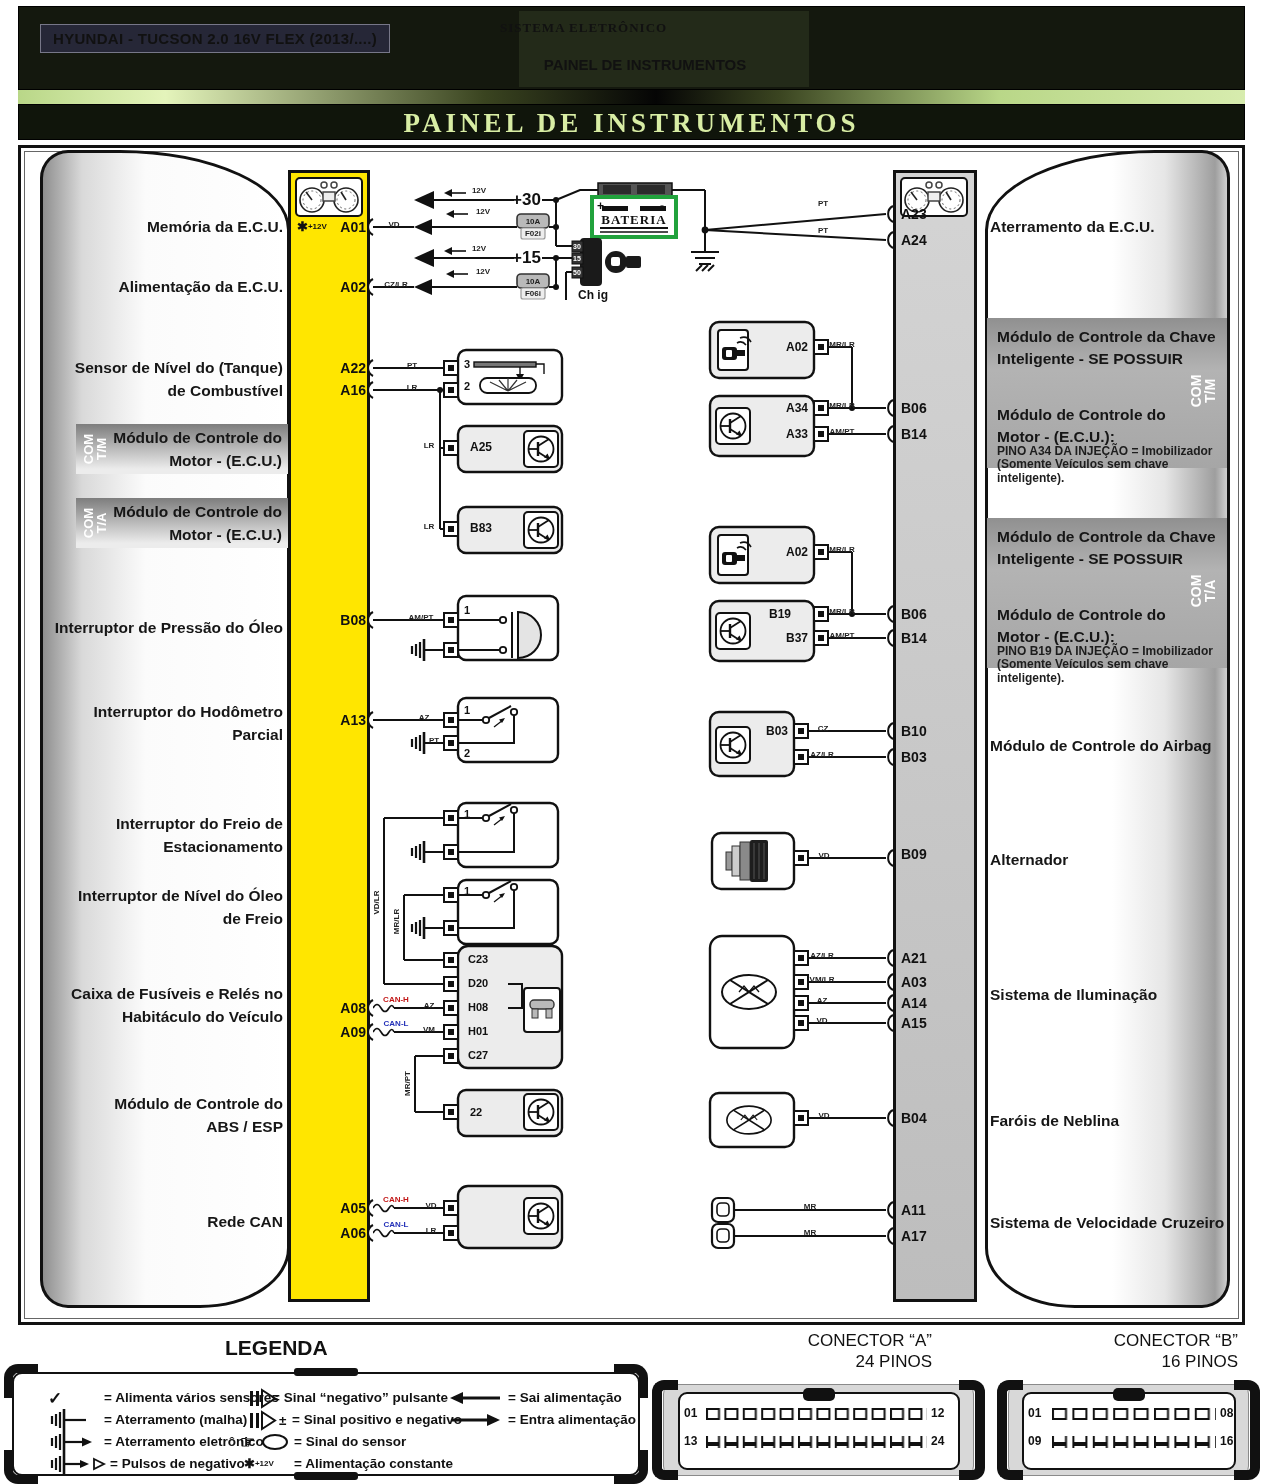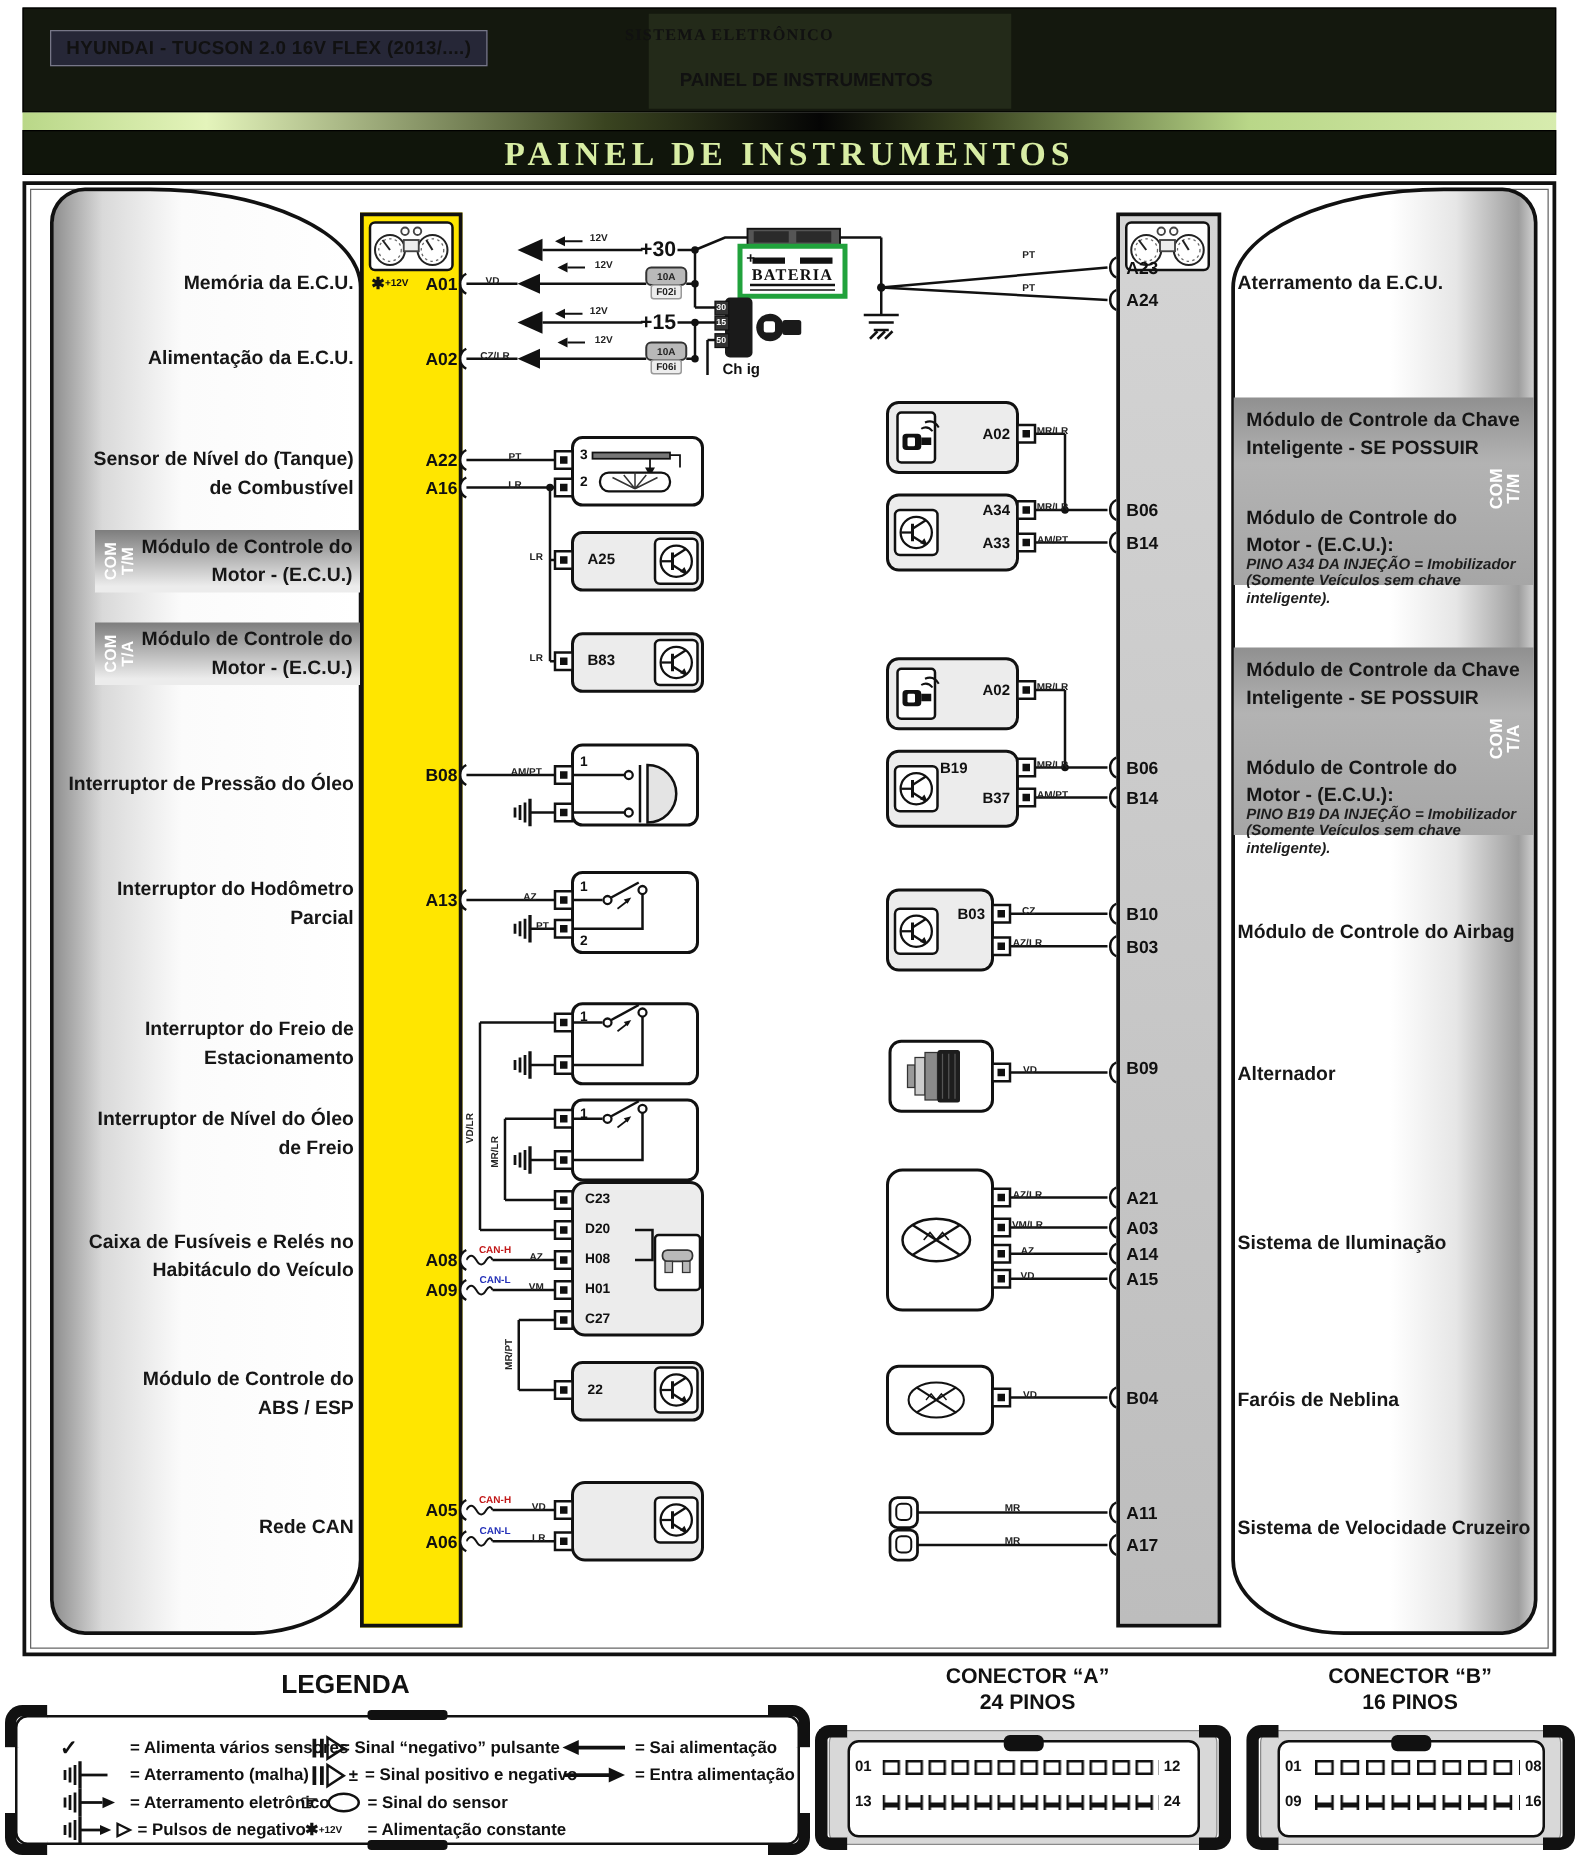--- a/index.html
+++ b/index.html
@@ -24,40 +24,40 @@
   svg.wires{position:absolute;left:0;top:0;z-index:5}
   .txt{position:absolute;z-index:6;color:#111}
   .llab{position:absolute;left:40px;width:243px;text-align:right;font-weight:bold;font-size:15.5px;line-height:23px;color:#161616;z-index:6}
   .rlab{position:absolute;left:990px;width:235px;font-weight:bold;font-size:15.5px;line-height:22px;color:#161616;z-index:6}
   .lband{position:absolute;left:76px;width:212px;height:50px;background:linear-gradient(180deg,#7d7d7d,#ececec 90%);z-index:3}
   .lband .btxt{position:absolute;right:6px;top:2px;text-align:right;font-weight:bold;font-size:15.5px;line-height:23px;color:#161616}
   .vbadge{position:absolute;left:0;top:0;width:38px;height:50px;display:flex;align-items:center;justify-content:center}
   .vbadge span{transform:rotate(-90deg);color:#fff;font-weight:bold;font-size:13px;line-height:13px;text-align:center;white-space:nowrap}
   .rband{position:absolute;left:987px;width:240px;height:150px;background:linear-gradient(180deg,#909090,#b3b3b3 35%,#a6a6a6);z-index:3}
   .rband .k{position:absolute;left:10px;font-weight:bold;font-size:15.5px;line-height:22px;color:#161616}
-  .rband .n{position:absolute;left:10px;font-style:italic;font-weight:bold;font-size:12px;line-height:14px;color:#1d1d1d}
+  .rband .n{position:absolute;left:10px;font-weight:bold;font-size:12px;line-height:14px;color:#1d1d1d}
   .rband .vbadge2{position:absolute;right:2px;top:36px;width:44px;height:74px;display:flex;align-items:center;justify-content:center}
   .rband .vbadge2 span{transform:rotate(-90deg);color:#fff;font-weight:bold;font-size:14px;line-height:14px;text-align:center;white-space:nowrap}
   .ypin{position:absolute;left:306px;width:60px;text-align:right;font-weight:bold;font-size:14px;color:#111;z-index:6}
   .gpin{position:absolute;left:901px;width:62px;text-align:left;font-weight:bold;font-size:14px;color:#111;z-index:6}
   .wl{position:absolute;font-weight:bold;font-size:8px;color:#222;text-align:center;z-index:6;white-space:nowrap}
   .wl.rot{transform:rotate(-90deg)}
   .wl.red{color:#c21818}
   .wl.blu{color:#2330b8}
   .node{position:absolute;font-weight:bold;font-size:11px;color:#111;z-index:6;white-space:nowrap}
   .pw{position:absolute;font-weight:bold;font-size:17px;color:#111;z-index:6}
   .fz{position:absolute;width:32px;text-align:center;font-weight:bold;font-size:8px;color:#222;z-index:7}
   .ign{position:absolute;width:12px;text-align:center;font-weight:bold;font-size:7px;color:#fff;z-index:7}
   
   .leg-title{position:absolute;left:225px;top:1336px;width:200px;text-align:left;font-weight:bold;font-size:21px;color:#111}
   .leg-box{position:absolute;left:12px;top:1372px;width:628px;height:104px;border:2.5px solid #111;border-radius:10px;background:#fff}
   .corner{position:absolute;width:34px;height:34px;z-index:4}
   .tab{position:absolute;width:64px;height:8px;background:#111;border-radius:3px;z-index:4}
   .leg-item{position:absolute;font-weight:bold;font-size:13.5px;color:#111;z-index:6;white-space:nowrap}
-  .conn-title{position:absolute;width:220px;text-align:center;font-weight:bold;font-size:17px;line-height:21px;color:#111;z-index:6}
+  .conn-title{position:absolute;width:220px;text-align:right;font-weight:normal;font-size:17px;line-height:21px;color:#111;z-index:6}
   .cbody{position:absolute;background:#d8d8d8;border:1px solid #8a8a8a;border-radius:10px;z-index:2}
   .cinner{position:absolute;background:#fff;border:2.5px solid #111;border-radius:9px;z-index:3}
   .cblob{position:absolute;background:#111;border-radius:5px;z-index:5}
   .bracketL{position:absolute;width:26px;height:100px;border-left:10px solid #111;border-top:10px solid #111;border-bottom:10px solid #111;border-radius:12px 0 0 12px;z-index:4}
   .bracketR{position:absolute;width:26px;height:100px;border-right:10px solid #111;border-top:10px solid #111;border-bottom:10px solid #111;border-radius:0 12px 12px 0;z-index:4}
   .cnum{position:absolute;font-weight:bold;font-size:12px;color:#111;z-index:6}
   .oval{position:absolute;width:26px;height:16px;border:2px solid #111;border-radius:50%;background:#fff;z-index:6}
   .star{position:absolute;font-weight:bold;font-size:13px;color:#111;z-index:6}
   .star small{font-size:8px;font-weight:bold;vertical-align:2px}
 </style>
@@ -625,21 +625,21 @@
   <span class="node" style="left:468px;top:953px">C23</span>
   <span class="node" style="left:468px;top:977px">D20</span>
   <span class="node" style="left:468px;top:1001px">H08</span>
   <span class="node" style="left:468px;top:1025px">H01</span>
   <span class="node" style="left:468px;top:1049px">C27</span>
   <span class="node" style="left:470px;top:1106px">22</span>
   <span class="node" style="left:756px;top:340px;width:52px;text-align:right;font-size:12px">A02</span>
   <span class="node" style="left:752px;top:401px;width:56px;text-align:right;font-size:12px">A34</span>
   <span class="node" style="left:752px;top:427px;width:56px;text-align:right;font-size:12px">A33</span>
   <span class="node" style="left:756px;top:545px;width:52px;text-align:right;font-size:12px">A02</span>
-  <span class="node" style="left:752px;top:607px;width:56px;text-align:left;font-size:12px">B19</span>
+  <span class="node" style="left:752px;top:607px;width:56px;text-align:center;font-size:12px">B19</span>
   <span class="node" style="left:752px;top:631px;width:56px;text-align:right;font-size:12px">B37</span>
   <span class="node" style="left:740px;top:724px;width:48px;text-align:right;font-size:12px">B03</span>
 
   <div class="leg-title">LEGENDA</div>
   <div class="leg-box"></div>
   <div class="corner" style="left:4px;top:1364px;border-left:9px solid #111;border-top:9px solid #111;border-radius:14px 0 0 0"></div>
   <div class="corner" style="left:614px;top:1364px;border-right:9px solid #111;border-top:9px solid #111;border-radius:0 14px 0 0"></div>
   <div class="corner" style="left:4px;top:1450px;border-left:9px solid #111;border-bottom:9px solid #111;border-radius:0 0 0 14px"></div>
   <div class="corner" style="left:614px;top:1450px;border-right:9px solid #111;border-bottom:9px solid #111;border-radius:0 0 14px 0"></div>
   <div class="tab" style="left:294px;top:1368px"></div>

